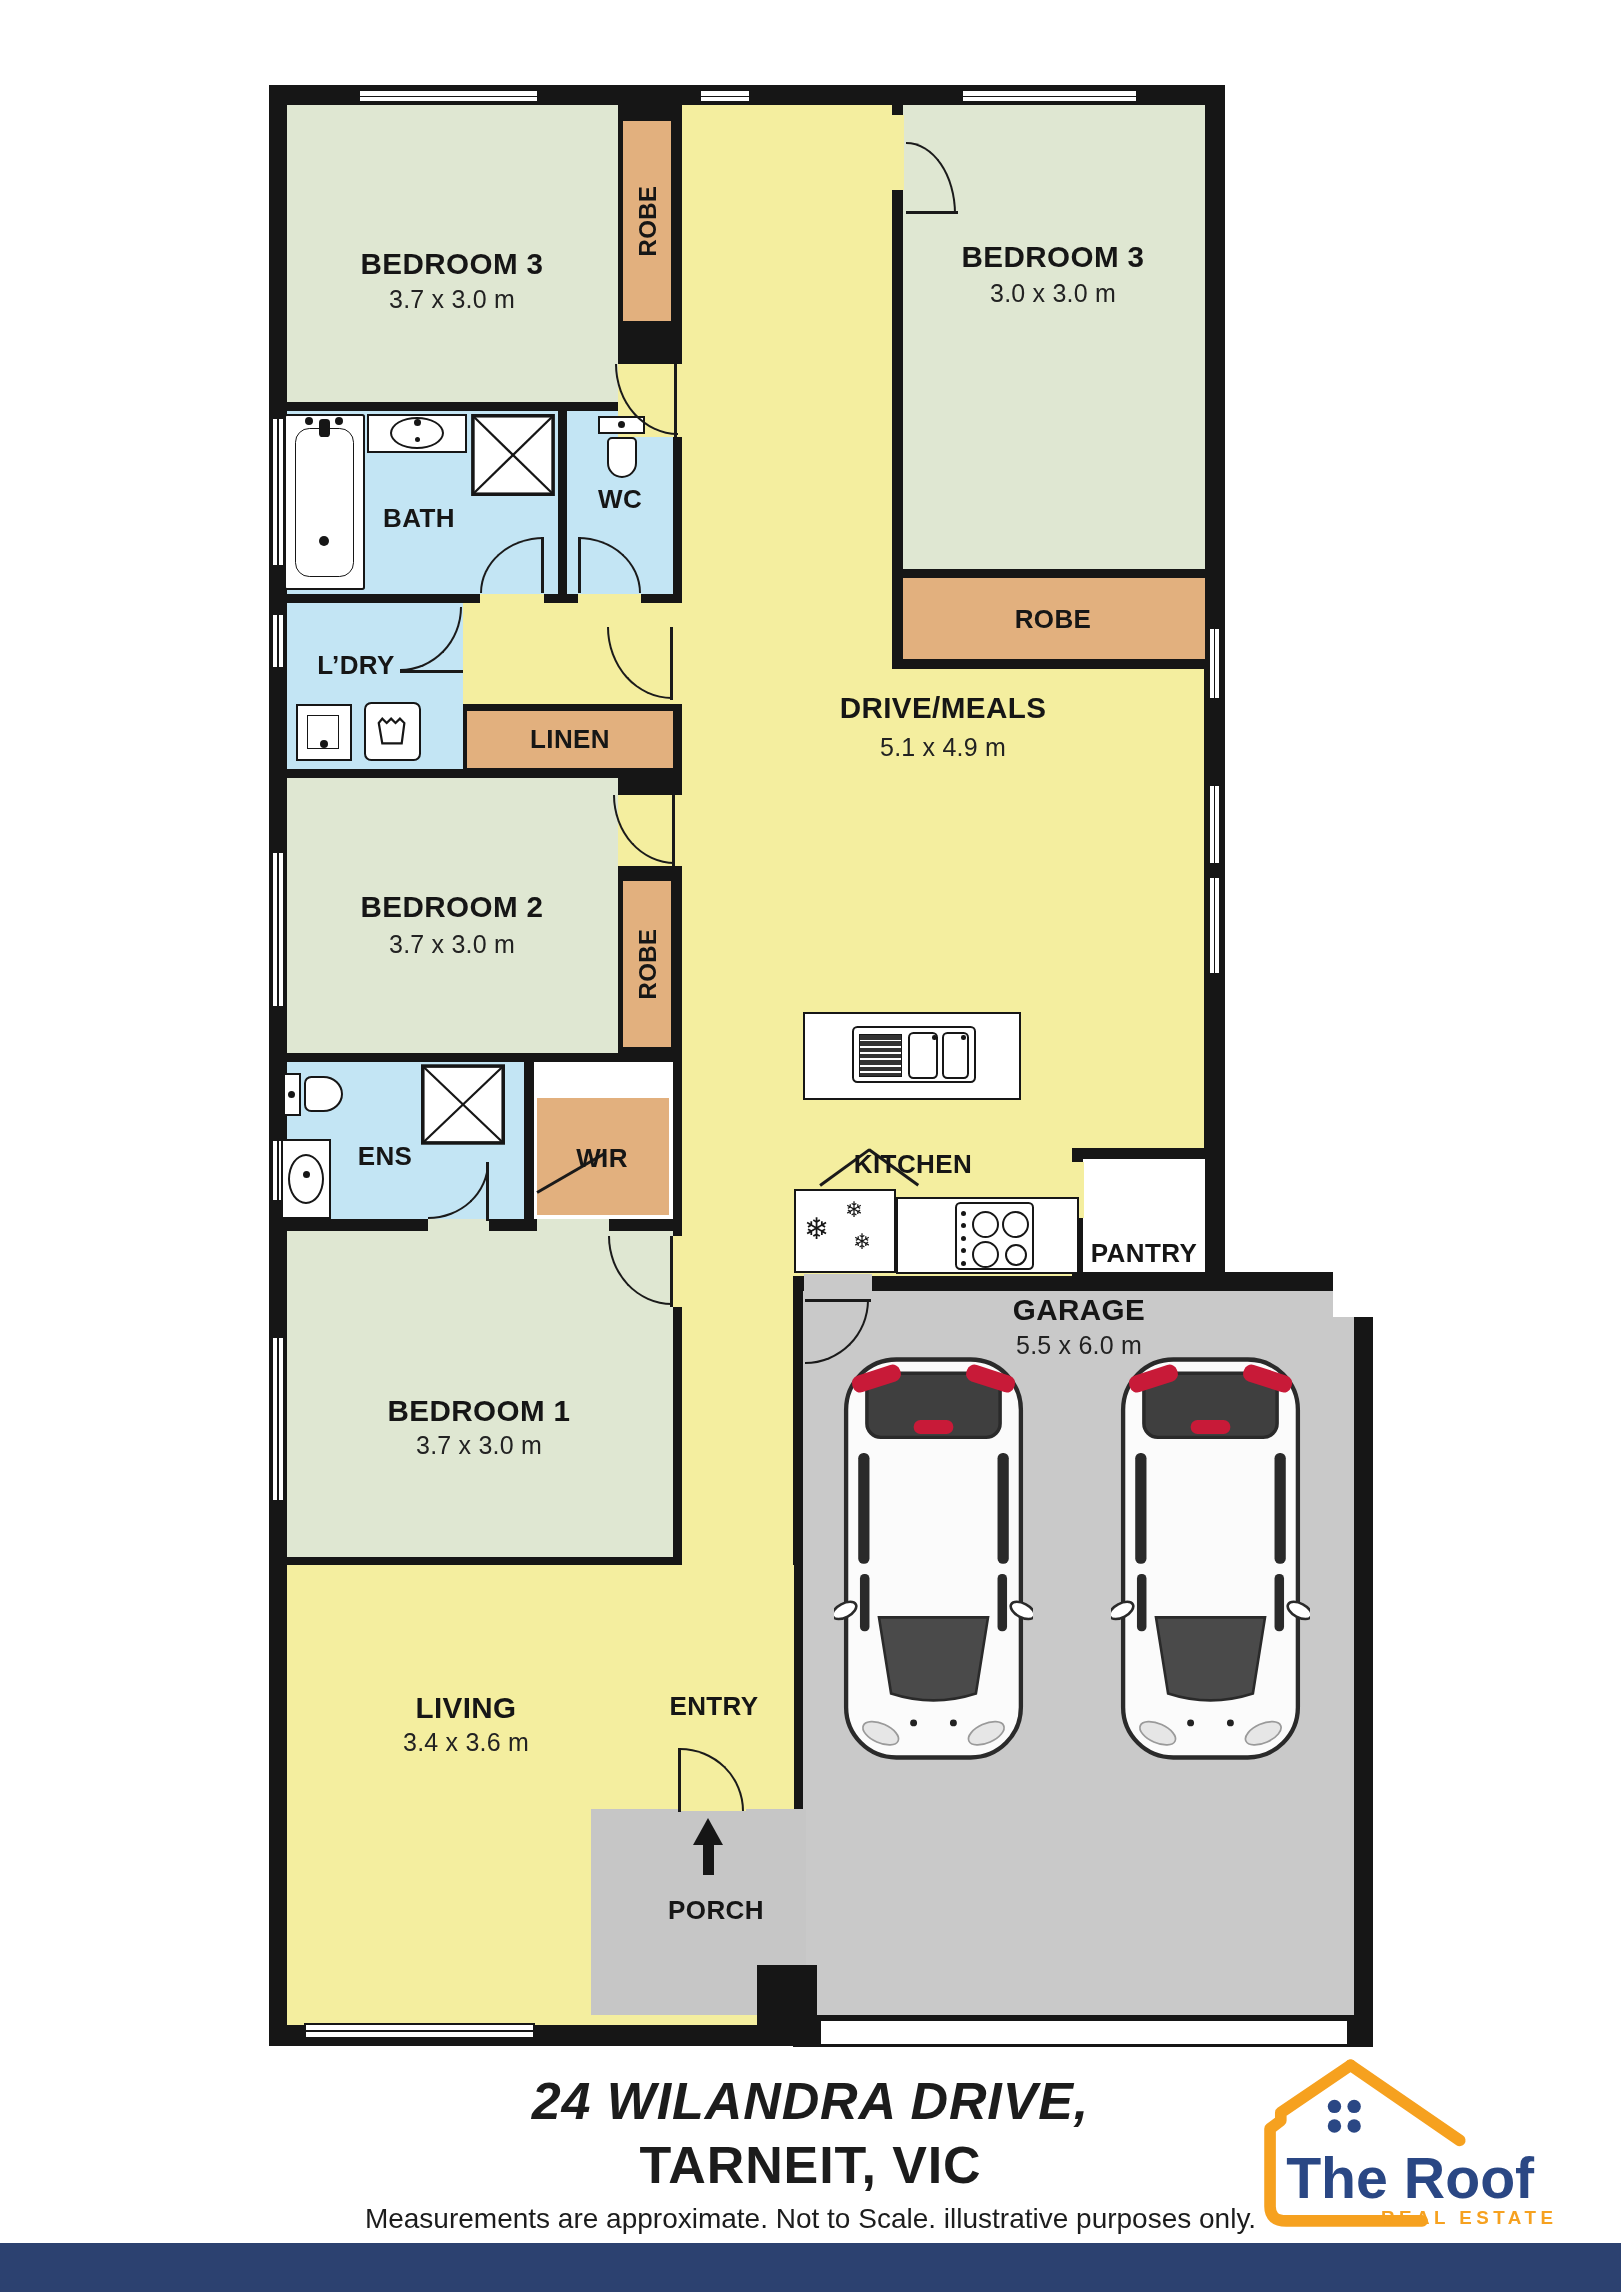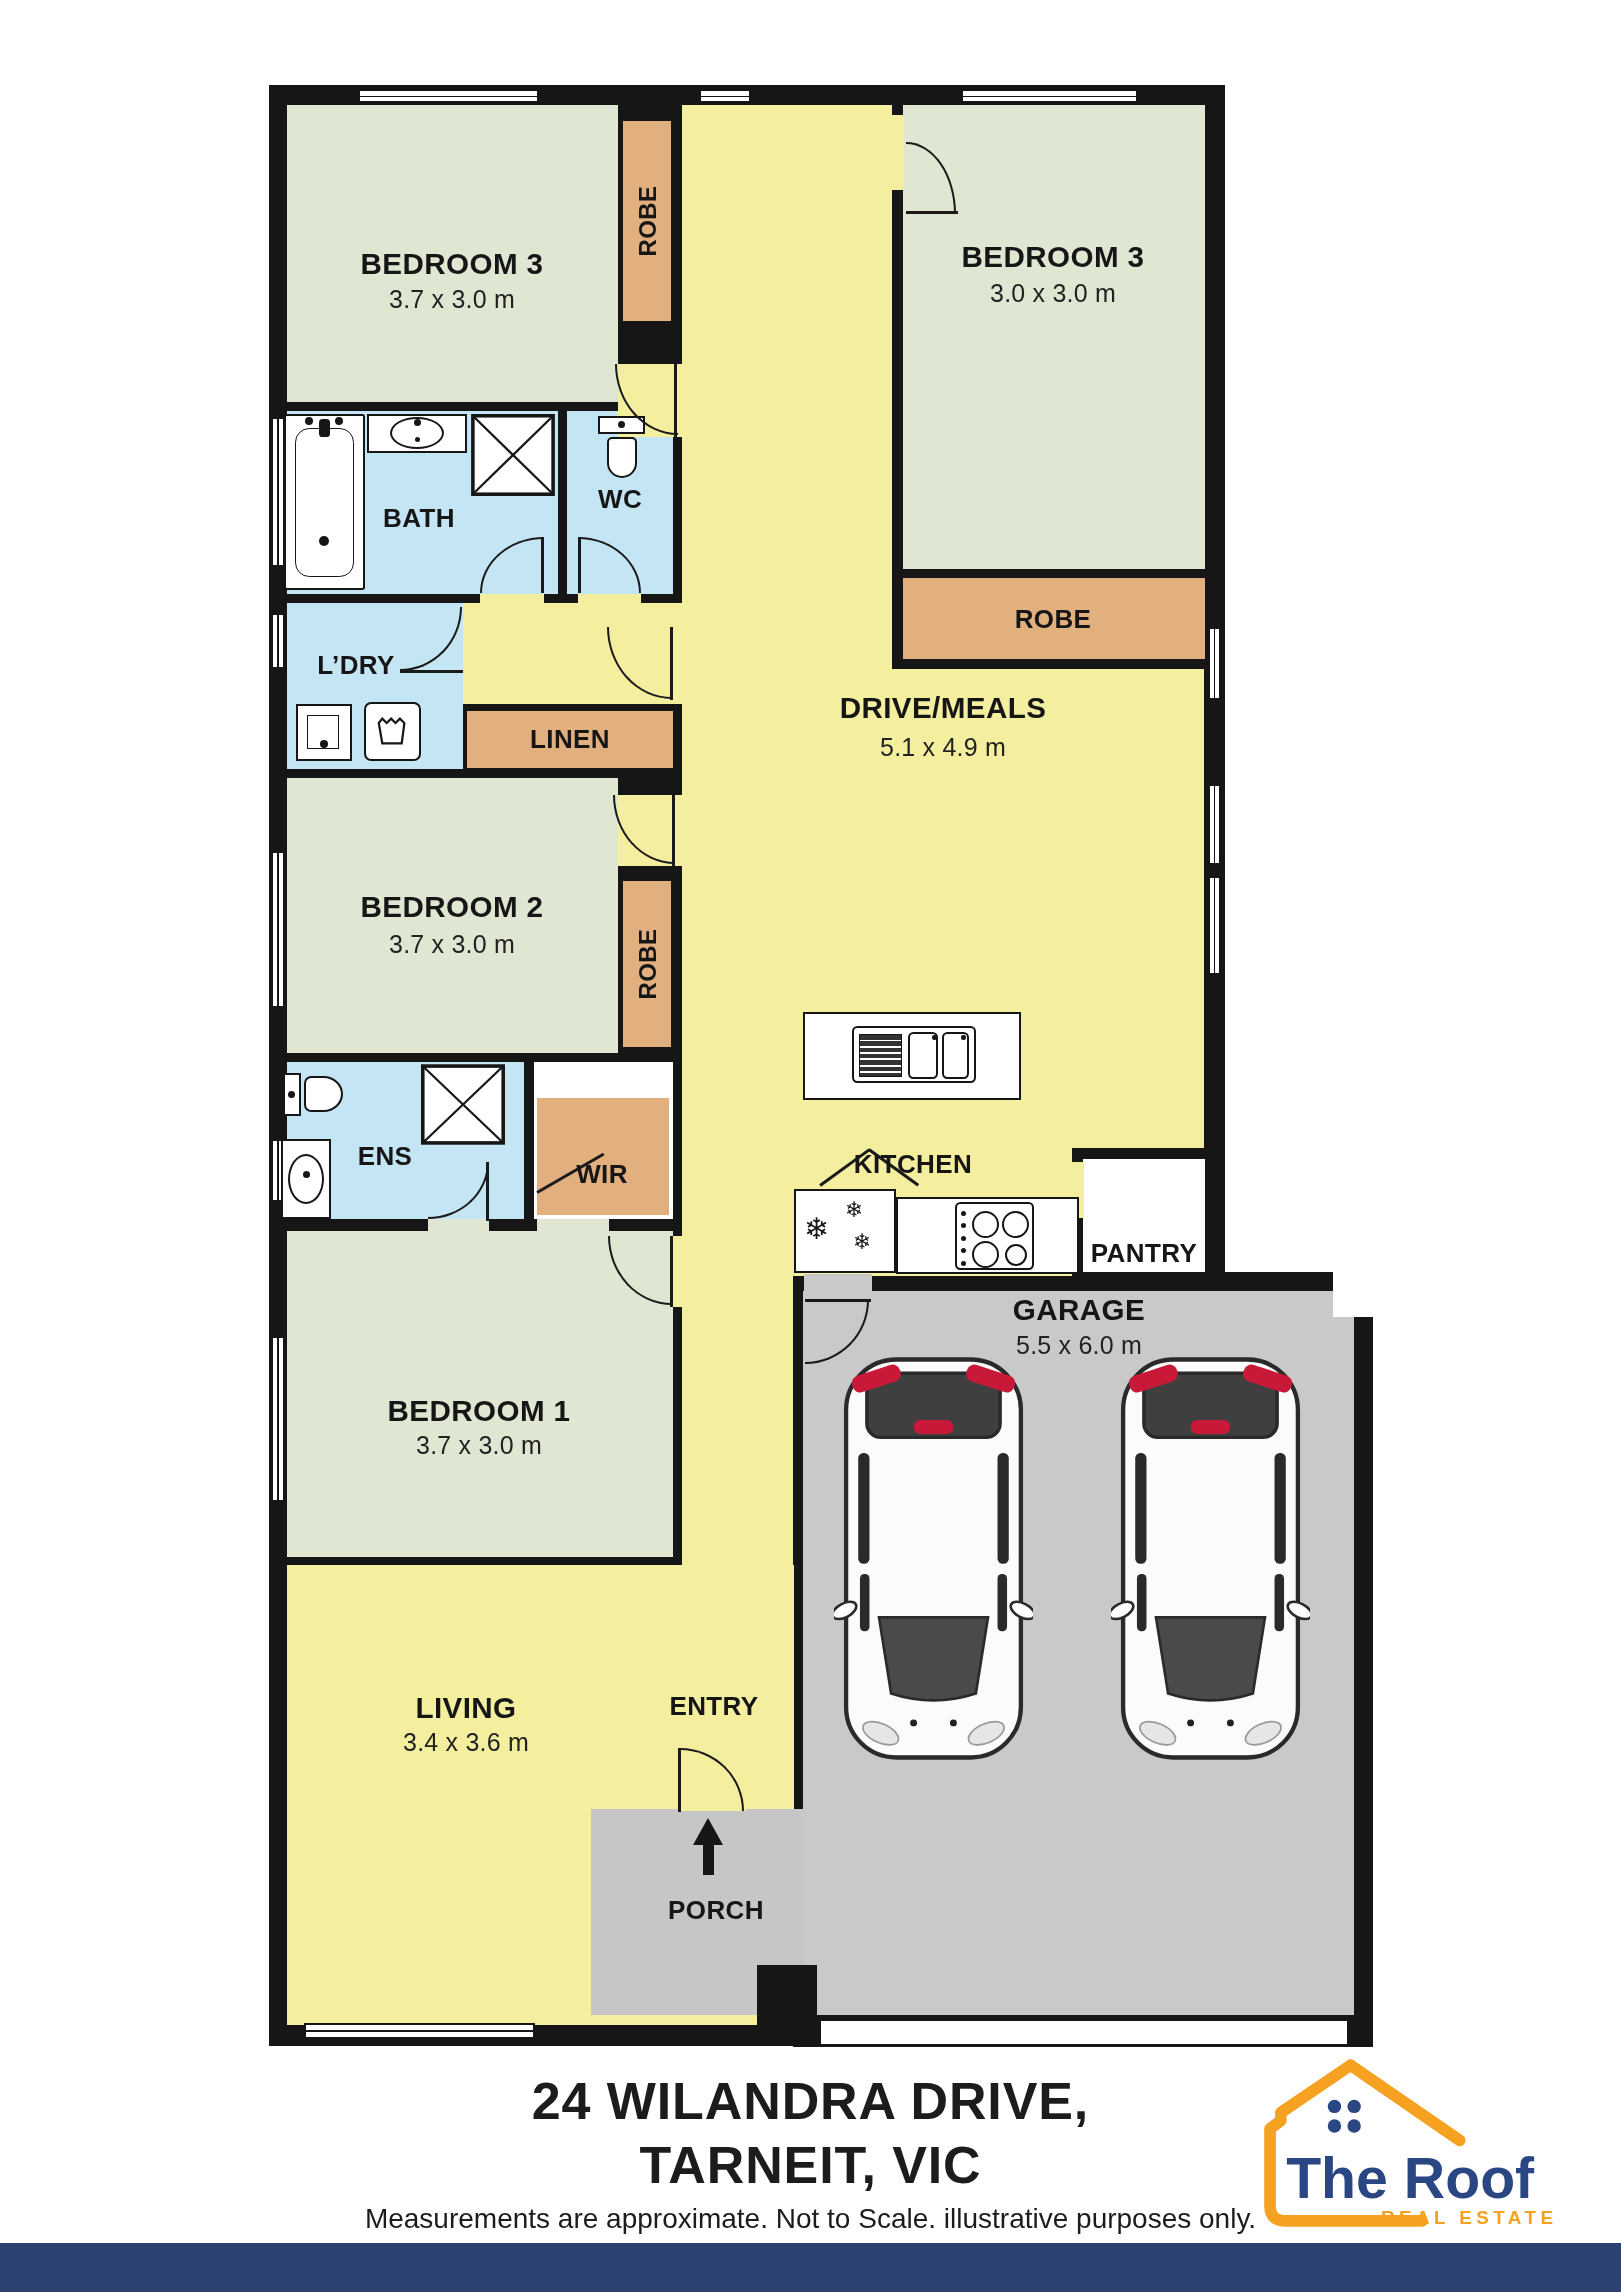--- a/index.html
+++ b/index.html
@@ -237,33 +237,33 @@
   <div class="lbl" style="left:419px;top:503px;">BATH</div>
   <div class="lbl" style="left:620px;top:484px;">WC</div>
   <div class="lbl" style="left:356px;top:650px;">L’DRY</div>
   <div class="lbl" style="left:570px;top:724px;">LINEN</div>
   <div class="lbl big" style="left:943px;top:691px;">DRIVE/MEALS</div>
   <div class="lbl dims" style="left:943px;top:733px;">5.1 x 4.9 m</div>
   <div class="lbl big" style="left:452px;top:890px;">BEDROOM 2</div>
   <div class="lbl dims" style="left:452px;top:930px;">3.7 x 3.0 m</div>
   <div class="lbl-v" style="left:648px;top:964px;">ROBE</div>
   <div class="lbl" style="left:385px;top:1141px;">ENS</div>
-  <div class="lbl" style="left:602px;top:1143px;margin-top:16px;">WIR</div>
+  <div class="lbl" style="left:602px;top:1143px;">WIR</div>
   <div class="lbl" style="left:913px;top:1149px;">KITCHEN</div>
   <div class="lbl" style="left:1144px;top:1238px;">PANTRY</div>
   <div class="lbl big" style="left:1079px;top:1293px;">GARAGE</div>
   <div class="lbl dims" style="left:1079px;top:1331px;">5.5 x 6.0 m</div>
   <div class="lbl big" style="left:479px;top:1394px;">BEDROOM 1</div>
   <div class="lbl dims" style="left:479px;top:1431px;">3.7 x 3.0 m</div>
   <div class="lbl" style="left:714px;top:1691px;">ENTRY</div>
   <div class="lbl big" style="left:466px;top:1691px;">LIVING</div>
   <div class="lbl dims" style="left:466px;top:1728px;">3.4 x 3.6 m</div>
   <div class="lbl" style="left:716px;top:1895px;">PORCH</div>
 
-  <div class="address" style="top:2071px;">24 WILANDRA DRIVE,</div>
+  <div class="address" style="top:2071px;font-style:italic;">24 WILANDRA DRIVE,</div>
   <div class="address" style="top:2135px;">TARNEIT, VIC</div>
   <div class="disclaimer" style="top:2203px;">Measurements are approximate. Not to Scale. illustrative purposes only.</div>
 
   <svg class="abs" style="left:1245px;top:2056px;" width="331" height="184" viewBox="0 0 370 205">
     <path d="M118 10 L240 94" fill="none" stroke="#f6a11f" stroke-width="13" stroke-linecap="round"></path>
     <path d="M118 10 L40 63 L40 72 L28 81 L28 168 Q28 184 46 184 L198 184" fill="none" stroke="#f6a11f" stroke-width="13" stroke-linecap="round" stroke-linejoin="round"></path>
     <circle cx="100" cy="56" r="7.5" fill="#2a4784"></circle>
     <circle cx="122" cy="56" r="7.5" fill="#2a4784"></circle>
     <circle cx="100" cy="78" r="7.5" fill="#2a4784"></circle>
     <circle cx="122" cy="78" r="7.5" fill="#2a4784"></circle>

